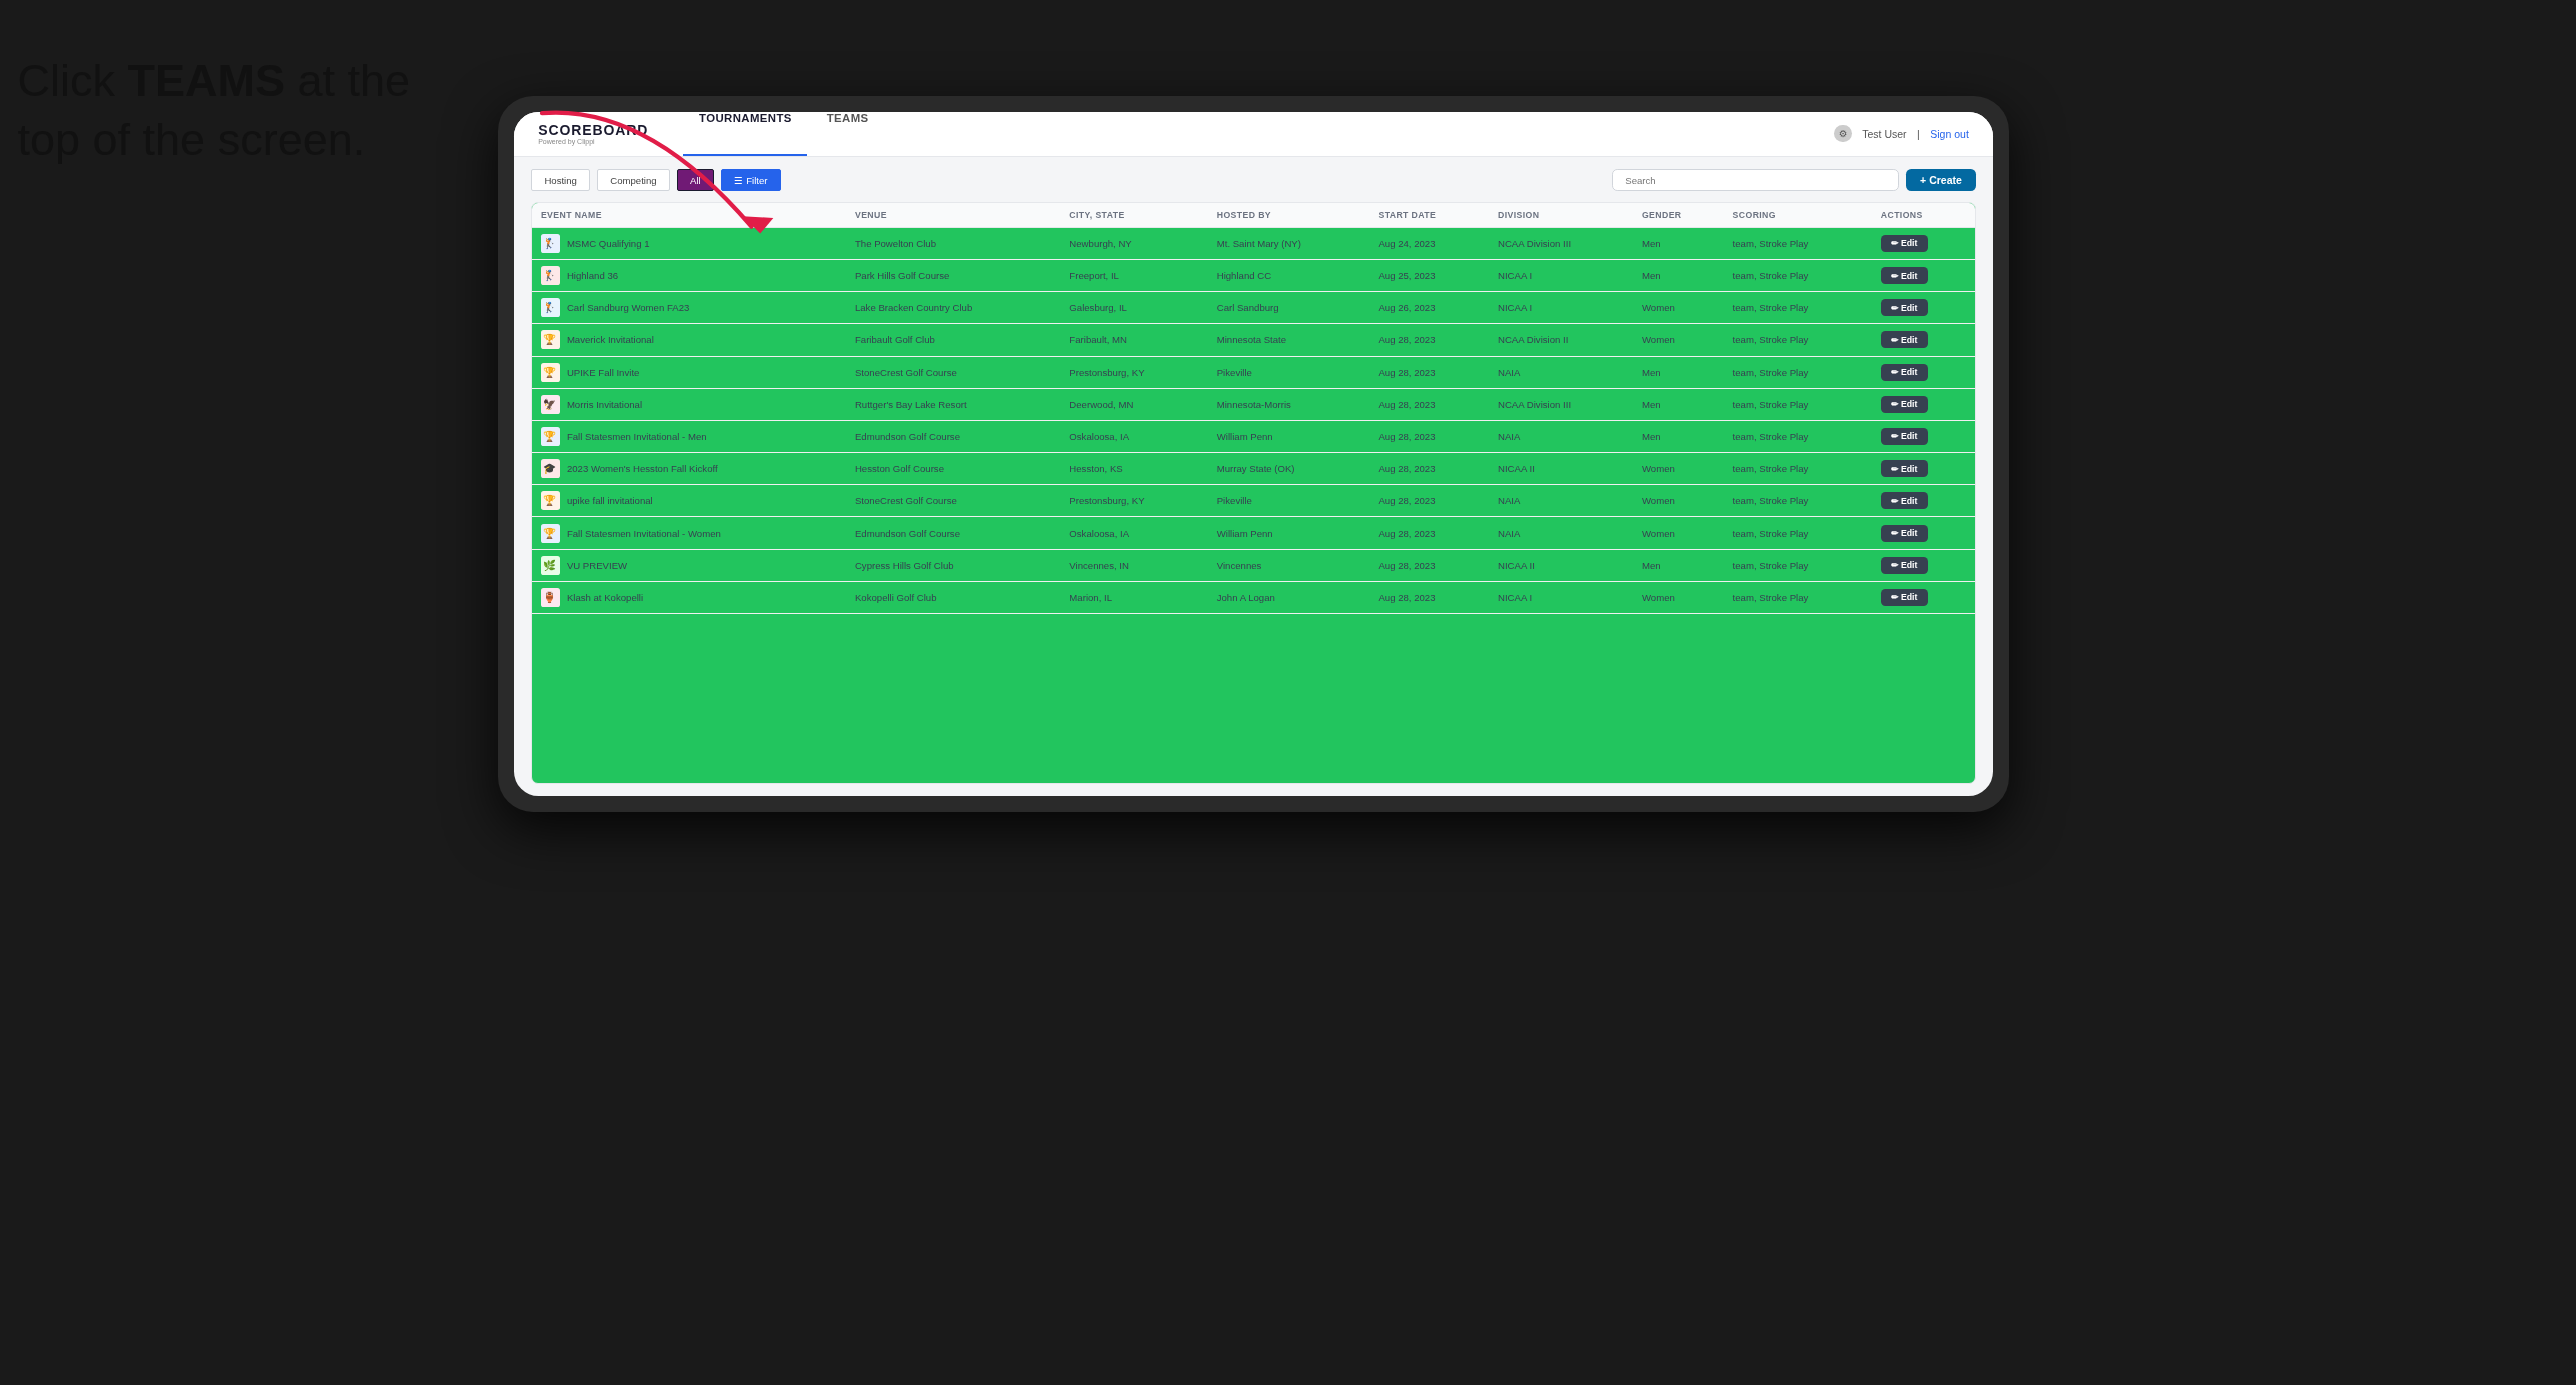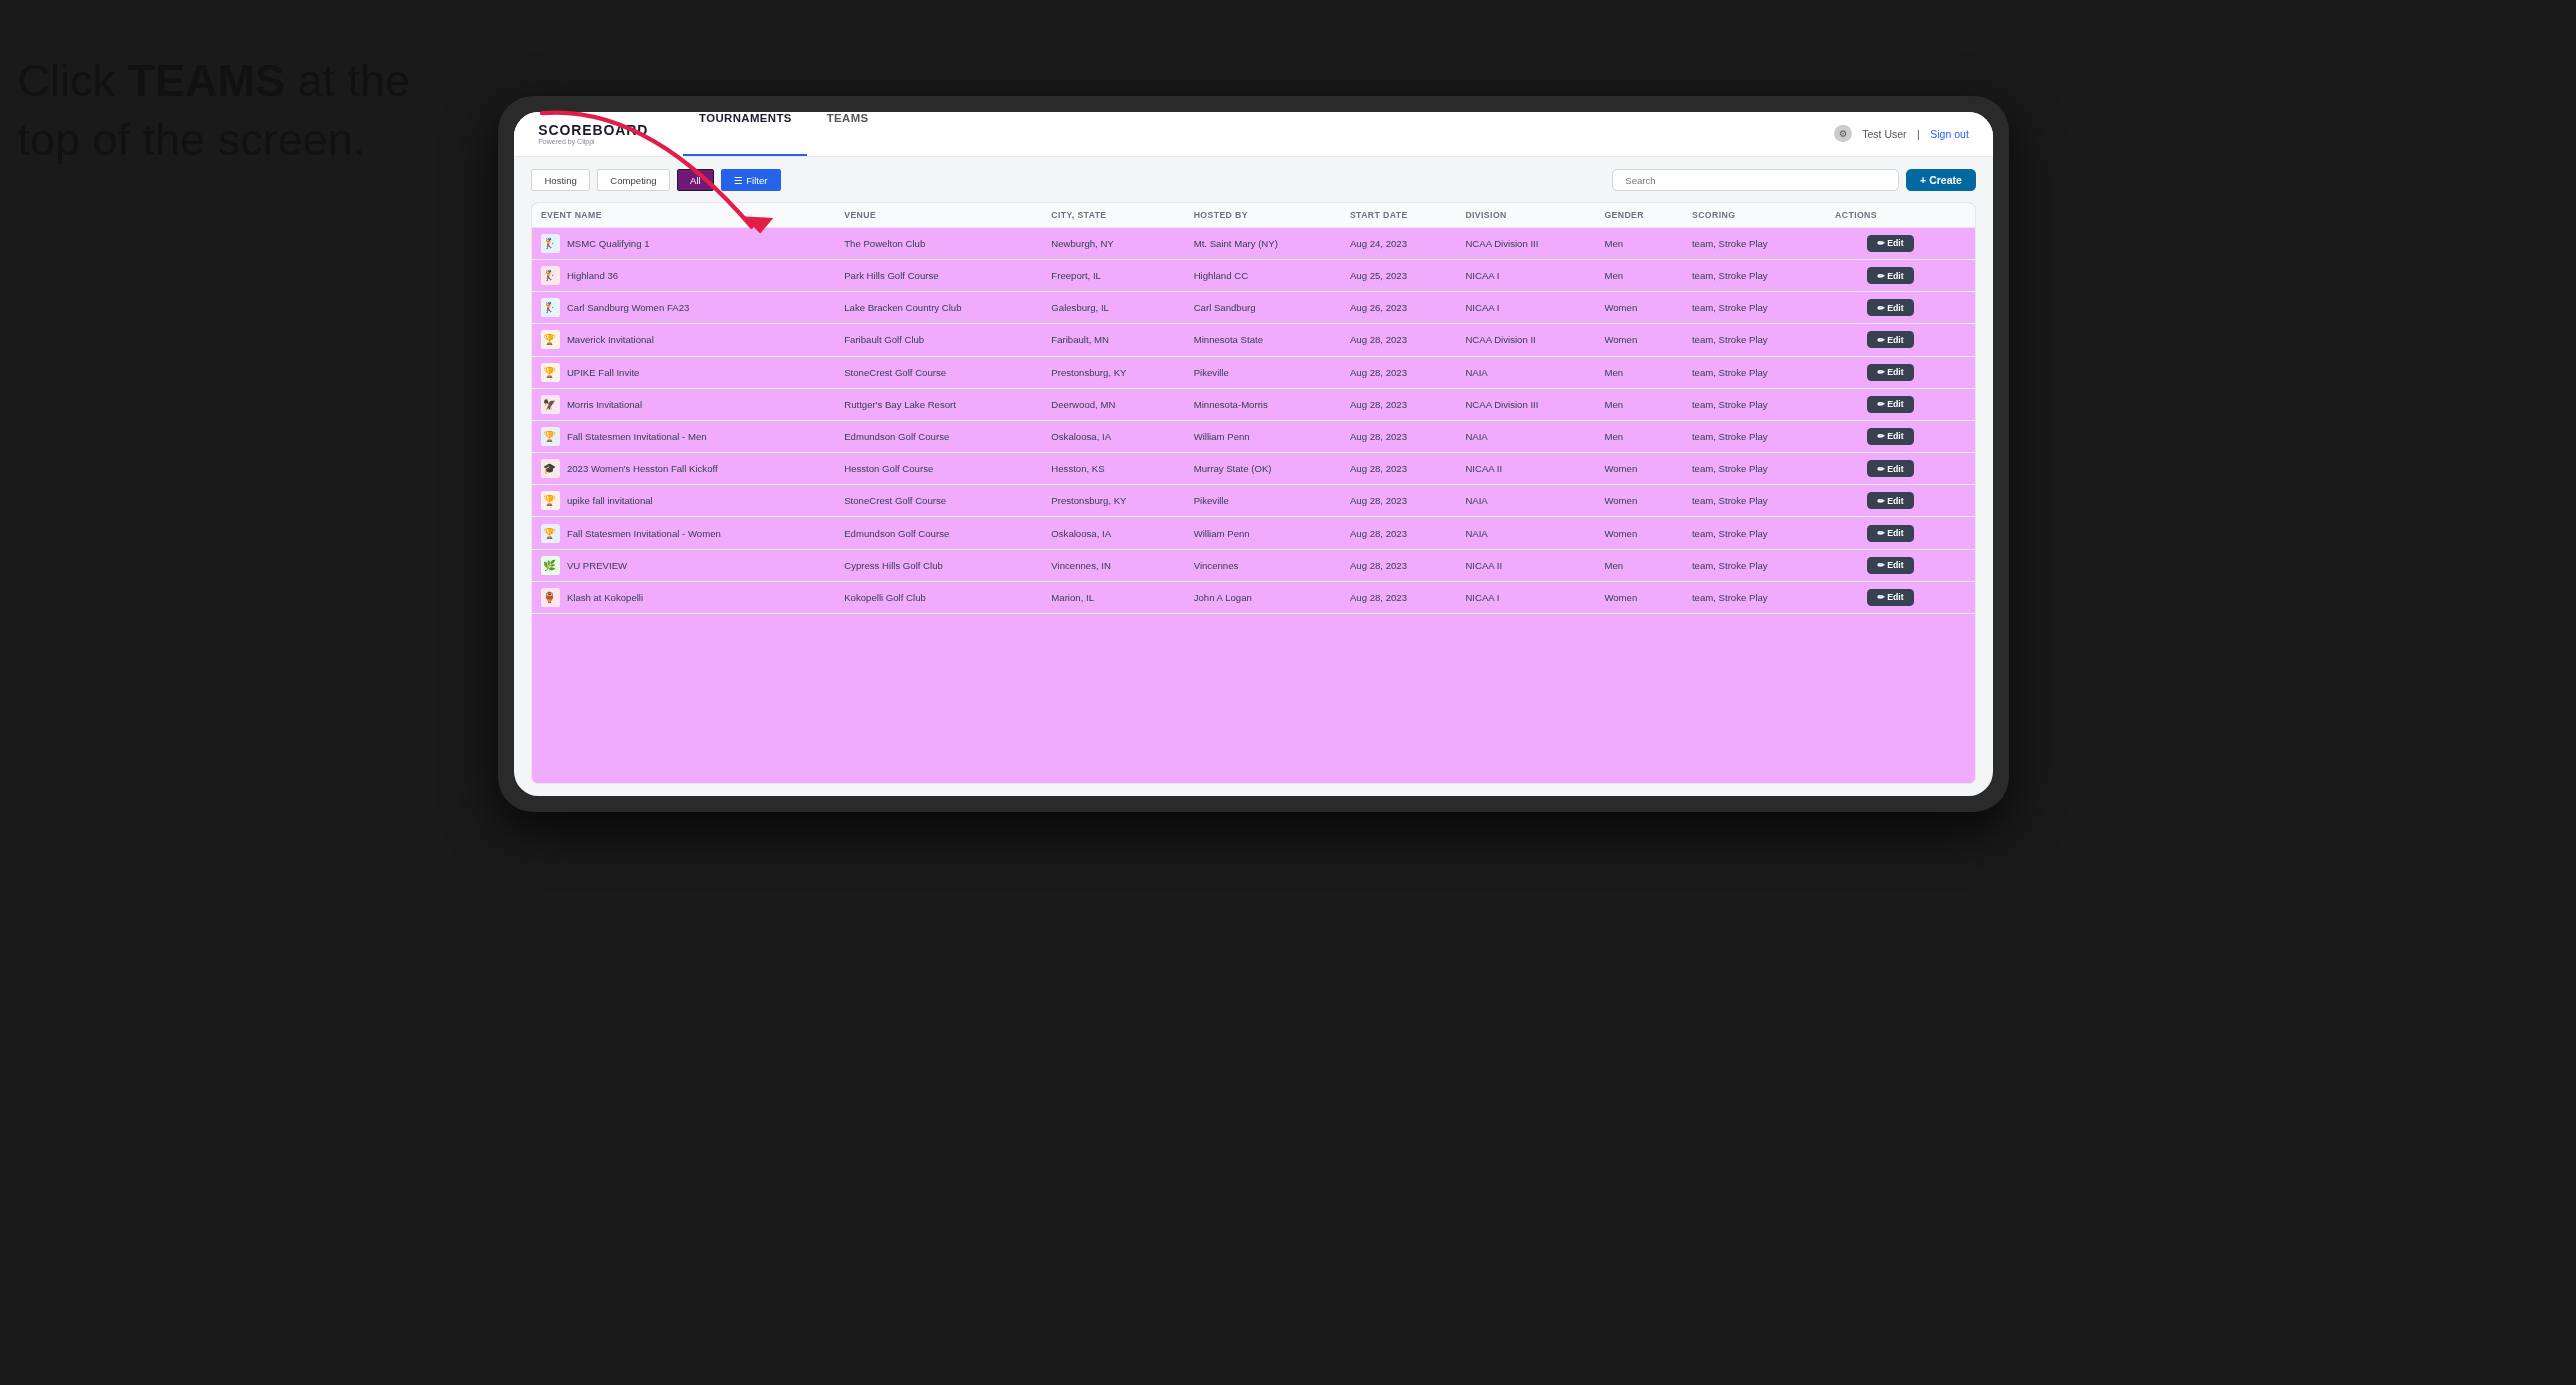--- a/index.html
+++ b/index.html
@@ -192,21 +192,21 @@
       cursor: pointer;
       display: flex;
       align-items: center;
       gap: 3.5px;
     }
 
     
     .data-table {
       flex: 1;
       overflow: auto;
-      background: #f0abfc;
+      background: #22c55e;
       border-radius: 7px;
       border: 0.9px solid #e5e7eb;
     }
 
     table {
       width: 100%;
       border-collapse: collapse;
       font-size: 9.6px;
     }
 
@@ -259,21 +259,20 @@
       background: #374151;
       color: #fff;
       border: none;
       border-radius: 4.4px;
       font-size: 8.7px;
       font-weight: 600;
       cursor: pointer;
       display: flex;
       align-items: center;
       gap: 3.5px;
-      margin-left: 32px;
     }
 
     
     .arrow-svg {
       position: absolute;
       top: 87px;
       left: 472px;
       width: 367px;
       height: 192px;
       z-index: 10;

